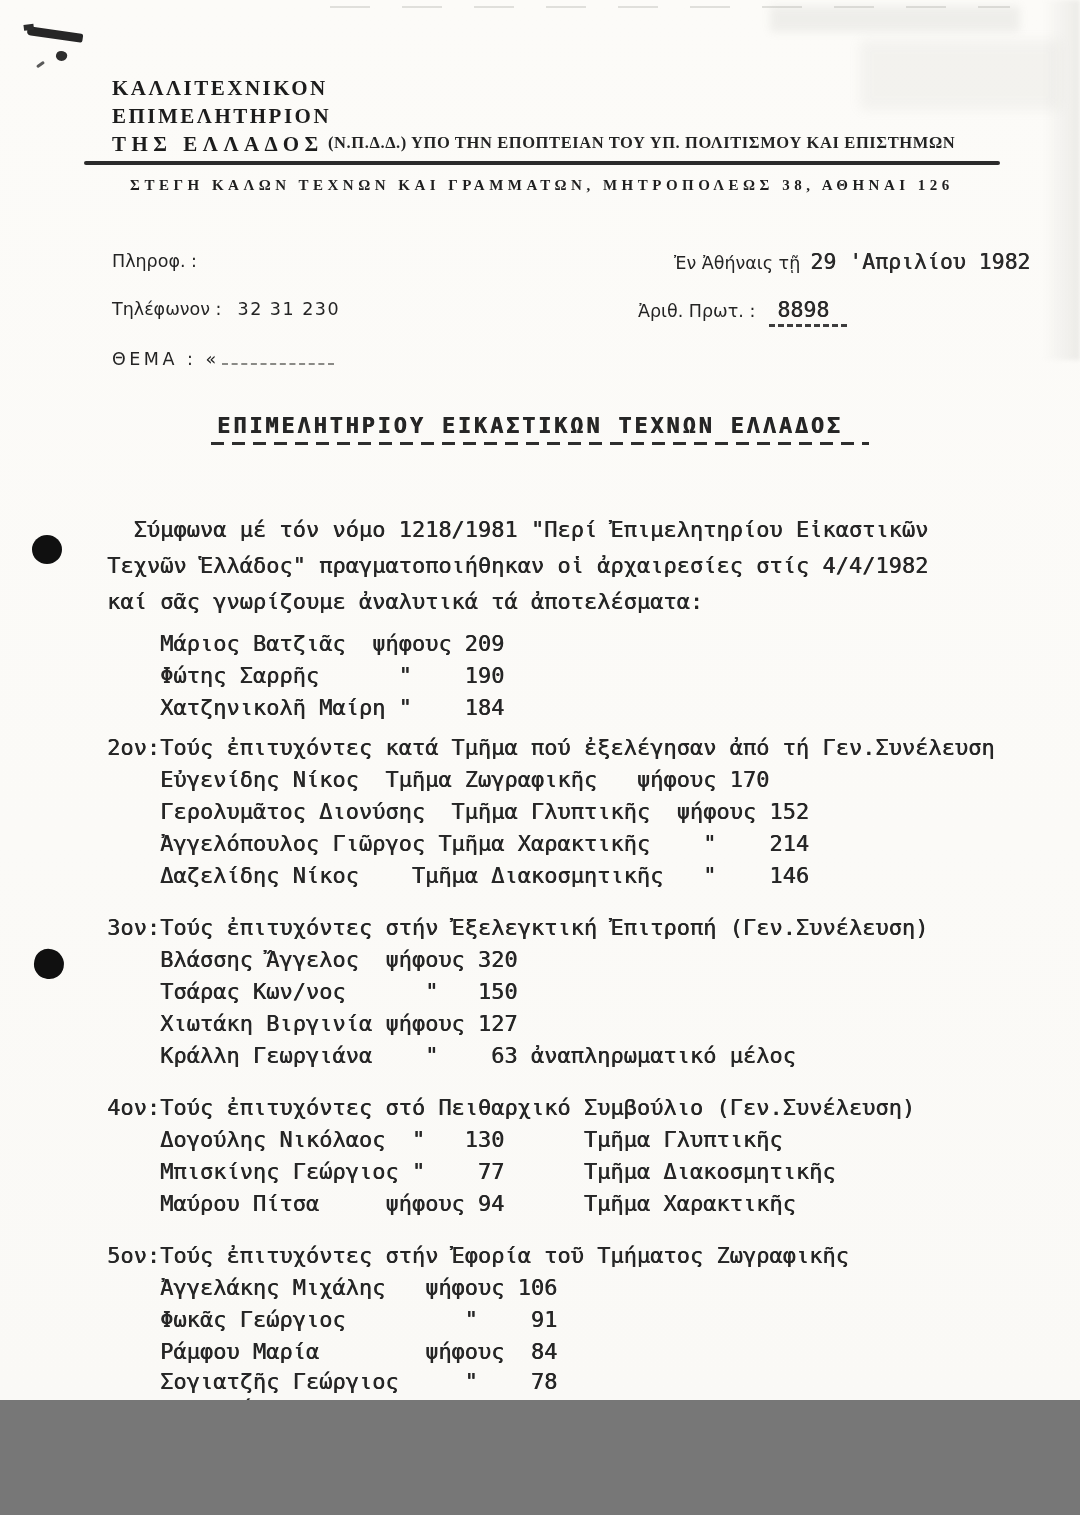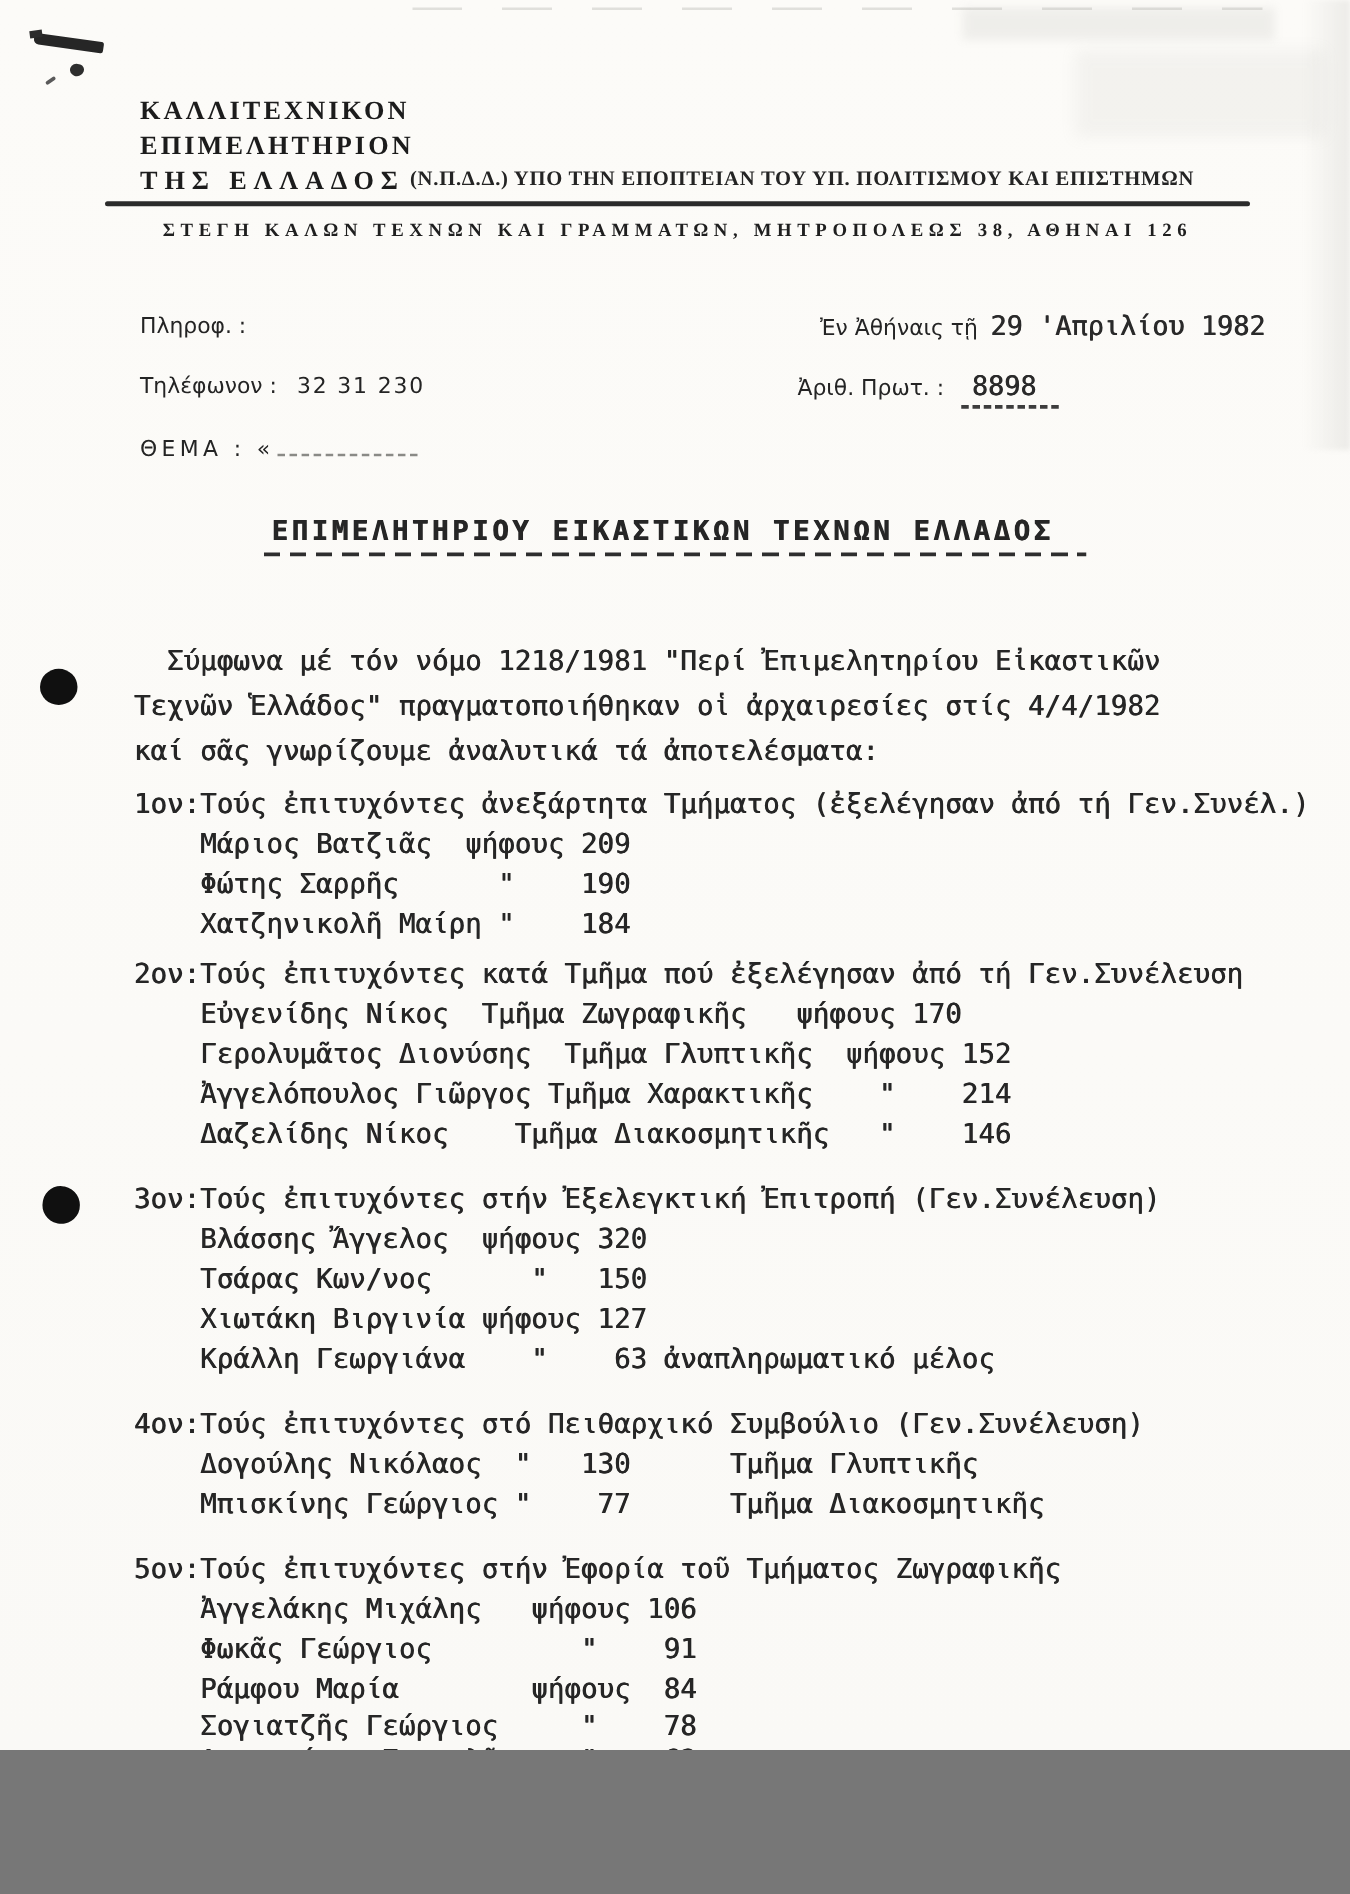--- a/index.html
+++ b/index.html
@@ -15,21 +15,21 @@
   
   .org{position:absolute;left:112px;top:74px;font-family:"Liberation Serif","DejaVu Serif",serif;font-weight:bold;color:#1c1c1c;}
   .org .org-line{font-size:21px;line-height:28px;letter-spacing:2.5px;}
   .org .org-line.wide{letter-spacing:5.5px;}
   .supervision{position:absolute;left:328px;top:133px;font-family:Liberation Serif, serif;font-weight:bold;font-size:16.5px;letter-spacing:.6px;color:#242424;}
   .rule{position:absolute;left:84px;top:161px;width:916px;height:3.5px;background:#2b2b2b;border-radius:2px;}
   .address{position:absolute;left:84px;top:177px;width:916px;text-align:center;font-family:"Liberation Serif","DejaVu Serif",serif;font-weight:bold;font-size:15px;letter-spacing:4.5px;color:#1f1f1f;}
   
   .meta-row{position:absolute;display:flex;align-items:baseline;font-size:17.5px;color:#242424;}
   .m-info{left:112px;top:251px;}
-  .m-date{left:656px;top:249px;}
+  .m-date{left:674px;top:249px;}
   .m-phone{left:112px;top:299px;}
   .m-proto{left:638px;top:297px;}
   .m-subject{left:112px;top:349px;letter-spacing:3.5px;}
   .typed-inline{font-size:21.5px;margin-left:10px;color:#2a2a2a;}
   .phone-value{margin-left:16px;letter-spacing:1.5px;}
   .proto-number{margin-left:14px;padding:0 18px 2px 8px;border-bottom:3.5px dashed #3d3d3d;}
   .subject-dots{display:inline-block;width:112px;height:14px;border-bottom:2px dashed #8a8a86;margin-left:2px;}
   
   .title{position:absolute;left:0;top:413px;width:1080px;text-align:center;}
   .title .t-line{display:inline-block;font-size:22px;font-weight:bold;letter-spacing:2.8px;color:#262626;
@@ -116,21 +116,20 @@
   </div>
 
   <div class="body">
     <div class="intro" id="intro">
         <div class="line typed">  Σύμφωνα μέ τόν νόμο 1218/1981 "Περί Ἐπιμελητηρίου Εἰκαστικῶν</div>
         <div class="line typed">Τεχνῶν Ἑλλάδος" πραγματοποιήθηκαν οἱ ἀρχαιρεσίες στίς 4/4/1982</div>
         <div class="line typed">καί σᾶς γνωρίζουμε ἀναλυτικά τά ἀποτελέσματα:</div>
       </div>
     <div id="sections">
         <div class="section">
-          <div class="line typed">1ον:Τούς ἐπιτυχόντες ἀνεξάρτητα Τμήματος (ἐξελέγησαν ἀπό τή Γεν.Συνέλ.)</div>
           <div class="line typed">    Μάριος Βατζιᾶς  ψήφους 209</div>
           <div class="line typed">    Φώτης Σαρρῆς      "    190</div>
           <div class="line typed">    Χατζηνικολῆ Μαίρη "    184</div>
         </div>
         <div class="section">
           <div class="line typed">2ον:Τούς ἐπιτυχόντες κατά Τμῆμα πού ἐξελέγησαν ἀπό τή Γεν.Συνέλευση</div>
           <div class="line typed">    Εὐγενίδης Νίκος  Τμῆμα Ζωγραφικῆς   ψήφους 170</div>
           <div class="line typed">    Γερολυμᾶτος Διονύσης  Τμῆμα Γλυπτικῆς  ψήφους 152</div>
           <div class="line typed">    Ἀγγελόπουλος Γιῶργος Τμῆμα Χαρακτικῆς    "    214</div>
           <div class="line typed">    Δαζελίδης Νίκος    Τμῆμα Διακοσμητικῆς   "    146</div>
@@ -139,20 +138,21 @@
           <div class="line typed">3ον:Τούς ἐπιτυχόντες στήν Ἐξελεγκτική Ἐπιτροπή (Γεν.Συνέλευση)</div>
           <div class="line typed">    Βλάσσης Ἄγγελος  ψήφους 320</div>
           <div class="line typed">    Τσάρας Κων/νος      "   150</div>
           <div class="line typed">    Χιωτάκη Βιργινία ψήφους 127</div>
           <div class="line typed">    Κράλλη Γεωργιάνα    "    63 ἀναπληρωματικό μέλος</div>
         </div>
         <div class="section">
           <div class="line typed">4ον:Τούς ἐπιτυχόντες στό Πειθαρχικό Συμβούλιο (Γεν.Συνέλευση)</div>
           <div class="line typed">    Δογούλης Νικόλαος  "   130      Τμῆμα Γλυπτικῆς</div>
           <div class="line typed">    Μπισκίνης Γεώργιος "    77      Τμῆμα Διακοσμητικῆς</div>
+          <div class="line typed">    Μαύρου Πίτσα     ψήφους 94      Τμῆμα Χαρακτικῆς</div>
         </div>
         <div class="section">
           <div class="line typed">5ον:Τούς ἐπιτυχόντες στήν Ἐφορία τοῦ Τμήματος Ζωγραφικῆς</div>
           <div class="line typed">    Ἀγγελάκης Μιχάλης   ψήφους 106</div>
           <div class="line typed">    Φωκᾶς Γεώργιος         "    91</div>
           <div class="line typed">    Ράμφου Μαρία        ψήφους  84</div>
           <div class="line typed">    Σογιατζῆς Γεώργιος     "    78</div>
           <div class="line typed">    Δουραμάνης Περικλῆς    "    62</div>
         </div>
       </div>

